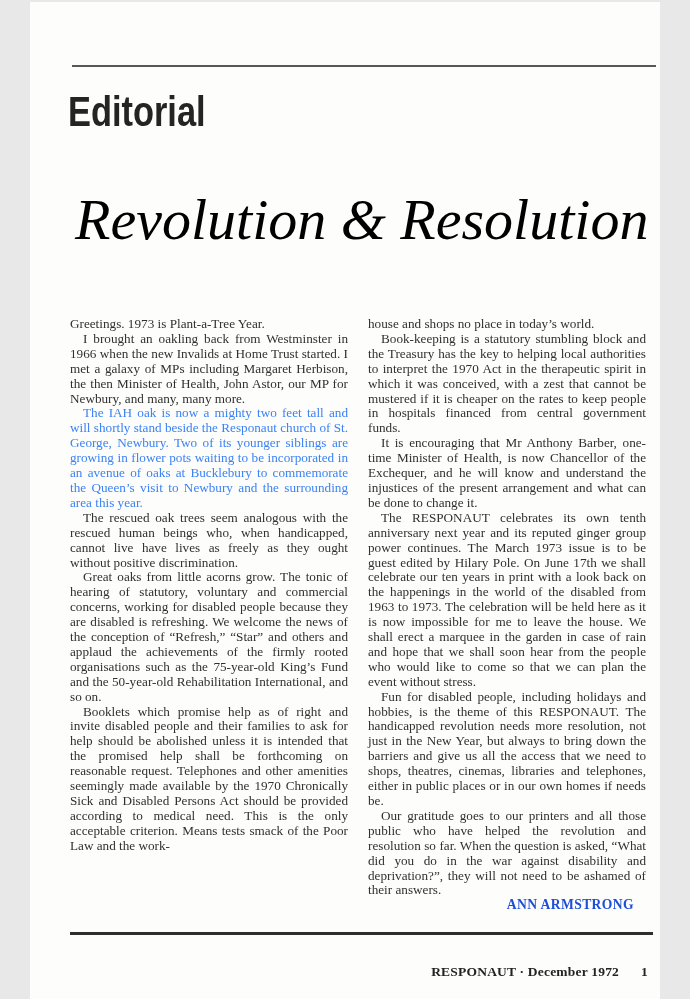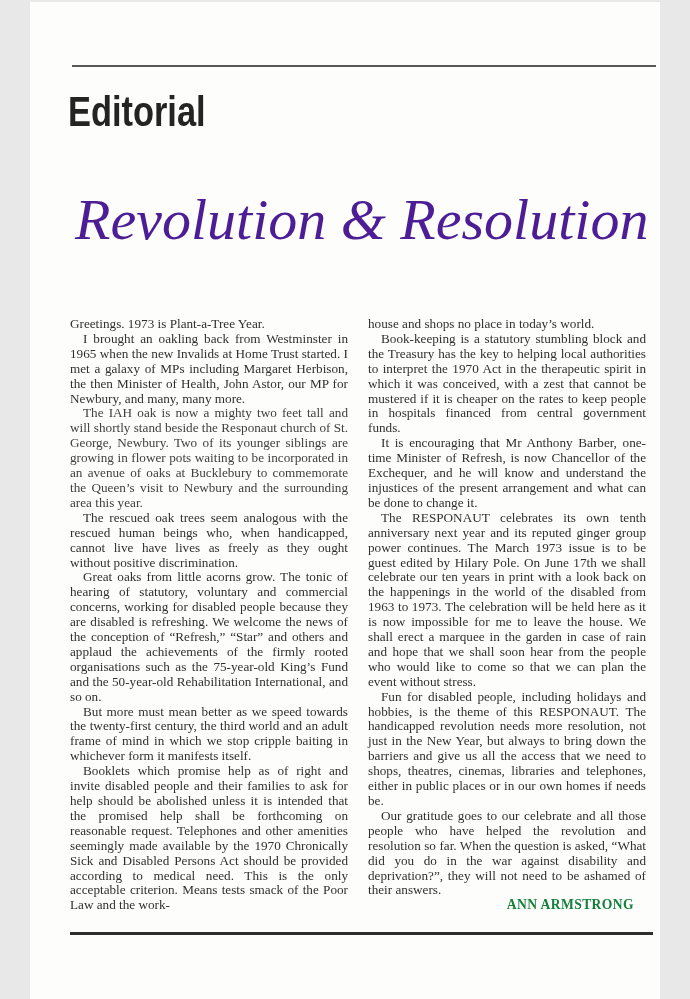--- a/index.html
+++ b/index.html
@@ -42,21 +42,21 @@
   .main-title {
     position: absolute;
     left: 45px;
     top: 186px;
     margin: 0;
     font-family: "Liberation Serif", "DejaVu Serif", serif;
     font-style: italic;
     font-weight: normal;
     font-size: 58px;
     line-height: 1.1;
-    color: #4c1d95;
+    color: #000000;
     white-space: nowrap;
   }
   .columns {
     position: absolute;
     left: 40px;
     top: 315px;
     width: 584px;
     display: flex;
     gap: 20px;
   }
@@ -68,30 +68,30 @@
     color: #30302e;
   }
   .col p {
     margin: 0;
     text-indent: 13px;
   }
   .col p.no-indent {
     text-indent: 0;
   }
   .col p.faded {
-    color: #404040;
+    color: #3b82f6;
   }
   .signature {
     margin: 0;
     padding-right: 12px;
     text-align: right;
     font-weight: bold;
     letter-spacing: 0.4px;
     font-size: 13.6px;
-    color: #15803d;
+    color: #1d4ed8;
   }
   .footer-rule {
     position: absolute;
     left: 40px;
     top: 930px;
     width: 583px;
     height: 3px;
     background: #2e2e2e;
   }
   .footer {
@@ -118,36 +118,38 @@
   <div class="top-rule"></div>
 
   <h2 class="section-label">Editorial</h2>
 
   <h1 class="main-title">Revolution &amp; Resolution</h1>
 
   <div class="columns">
 
     <div class="col">
       <p class="no-indent">Greetings. 1973 is Plant-a-Tree Year.</p>
-      <p>I brought an oakling back from Westminster in 1965 when the new Invalids at Home Trust started. I met a galaxy of MPs including Margaret Herbison, the then Minister of Health, John Astor, our MP for Newbury, and many, many more.</p>
+      <p>I brought an oakling back from Westminster in 1966 when the new Invalids at Home Trust started. I met a galaxy of MPs including Margaret Herbison, the then Minister of Health, John Astor, our MP for Newbury, and many, many more.</p>
       <p class="faded">The IAH oak is now a mighty two feet tall and will shortly stand beside the Responaut church of St. George, Newbury. Two of its younger siblings are growing in flower pots waiting to be incorporated in an avenue of oaks at Bucklebury to commemorate the Queen’s visit to Newbury and the surrounding area this year.</p>
       <p>The rescued oak trees seem analogous with the rescued human beings who, when handicapped, cannot live have lives as freely as they ought without positive discrimination.</p>
       <p>Great oaks from little acorns grow. The tonic of hearing of statutory, voluntary and commercial concerns, working for disabled people because they are disabled is refreshing. We welcome the news of the conception of “Refresh,” “Star” and others and applaud the achievements of the firmly rooted organisations such as the 75-year-old King’s Fund and the 50-year-old Rehabilitation International, and so on.</p>
-      <p>But more must mean better as we speed towards the twenty-first century, the third world and an adult frame of mind in which we stop cripple baiting in whichever form it manifests itself.</p>
       <p>Booklets which promise help as of right and invite disabled people and their families to ask for help should be abolished unless it is intended that the promised help shall be forthcoming on reasonable request. Telephones and other amenities seemingly made available by the 1970 Chronically Sick and Disabled Persons Act should be provided according to medical need. This is the only acceptable criterion. Means tests smack of the Poor Law and the work-</p>
     </div>
 
     <div class="col">
       <p class="no-indent">house and shops no place in today’s world.</p>
       <p>Book-keeping is a statutory stumbling block and the Treasury has the key to helping local authorities to interpret the 1970 Act in the therapeutic spirit in which it was conceived, with a zest that cannot be mustered if it is cheaper on the rates to keep people in hospitals financed from central government funds.</p>
-      <p>It is encouraging that Mr Anthony Barber, one-time Minister of Refresh, is now Chancellor of the Exchequer, and he will know and understand the injustices of the present arrangement and what can be done to change it.</p>
+      <p>It is encouraging that Mr Anthony Barber, one-time Minister of Health, is now Chancellor of the Exchequer, and he will know and understand the injustices of the present arrangement and what can be done to change it.</p>
       <p>The RESPONAUT celebrates its own tenth anniversary next year and its reputed ginger group power continues. The March 1973 issue is to be guest edited by Hilary Pole. On June 17th we shall celebrate our ten years in print with a look back on the happenings in the world of the disabled from 1963 to 1973. The celebration will be held here as it is now impossible for me to leave the house. We shall erect a marquee in the garden in case of rain and hope that we shall soon hear from the people who would like to come so that we can plan the event without stress.</p>
       <p>Fun for disabled people, including holidays and hobbies, is the theme of this RESPONAUT. The handicapped revolution needs more resolution, not just in the New Year, but always to bring down the barriers and give us all the access that we need to shops, theatres, cinemas, libraries and telephones, either in public places or in our own homes if needs be.</p>
-      <p>Our gratitude goes to our celebrate and all those people who have helped the revolution and resolution so far. When the question is asked, “What did you do in the war against disability and deprivation?”, they will not need to be ashamed of their answers.</p>
+      <p>Our gratitude goes to our printers and all those public who have helped the revolution and resolution so far. When the question is asked, “What did you do in the war against disability and deprivation?”, they will not need to be ashamed of their answers.</p>
       <p class="signature">ANN ARMSTRONG</p>
     </div>
 
   </div>
 
   <div class="footer-rule"></div>
 
+  <div class="footer">
+    <span>RESPONAUT · December 1972</span><span class="page-number">1</span>
+  </div>
 
 </div>
 
 </body></html>

